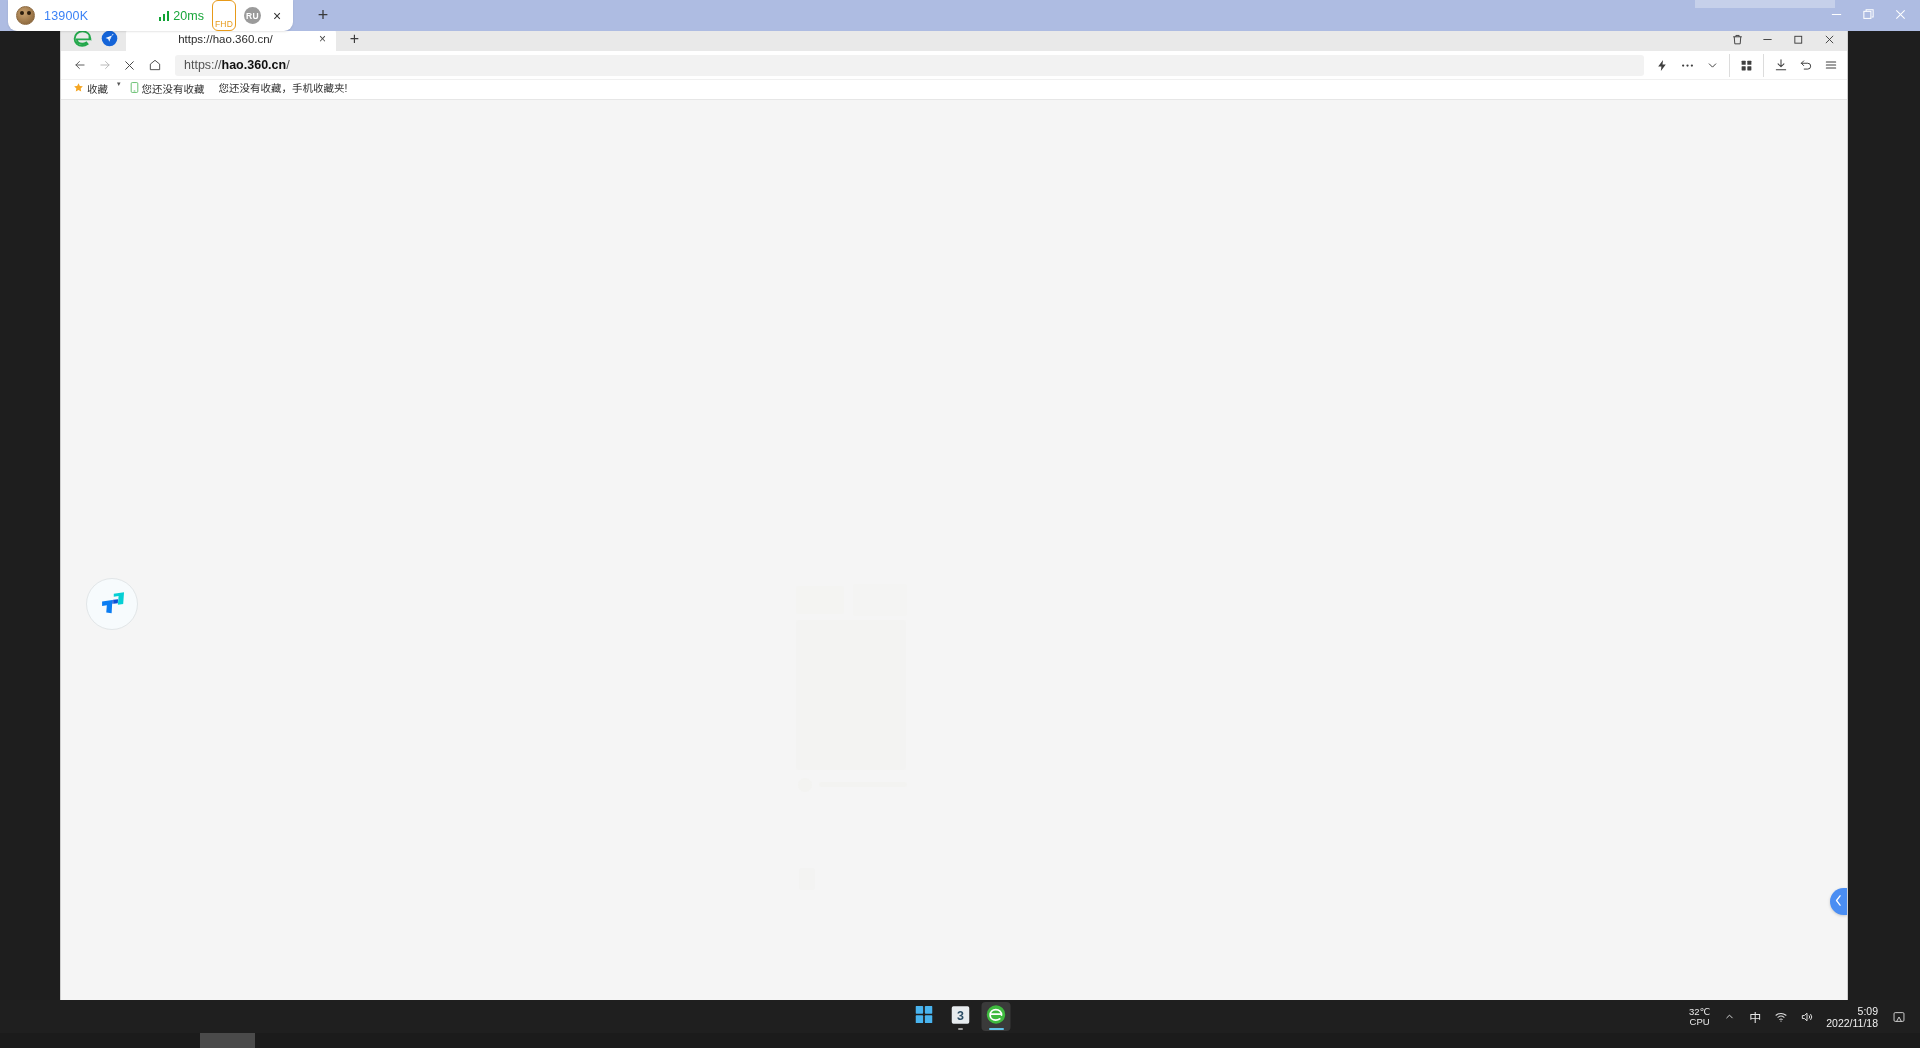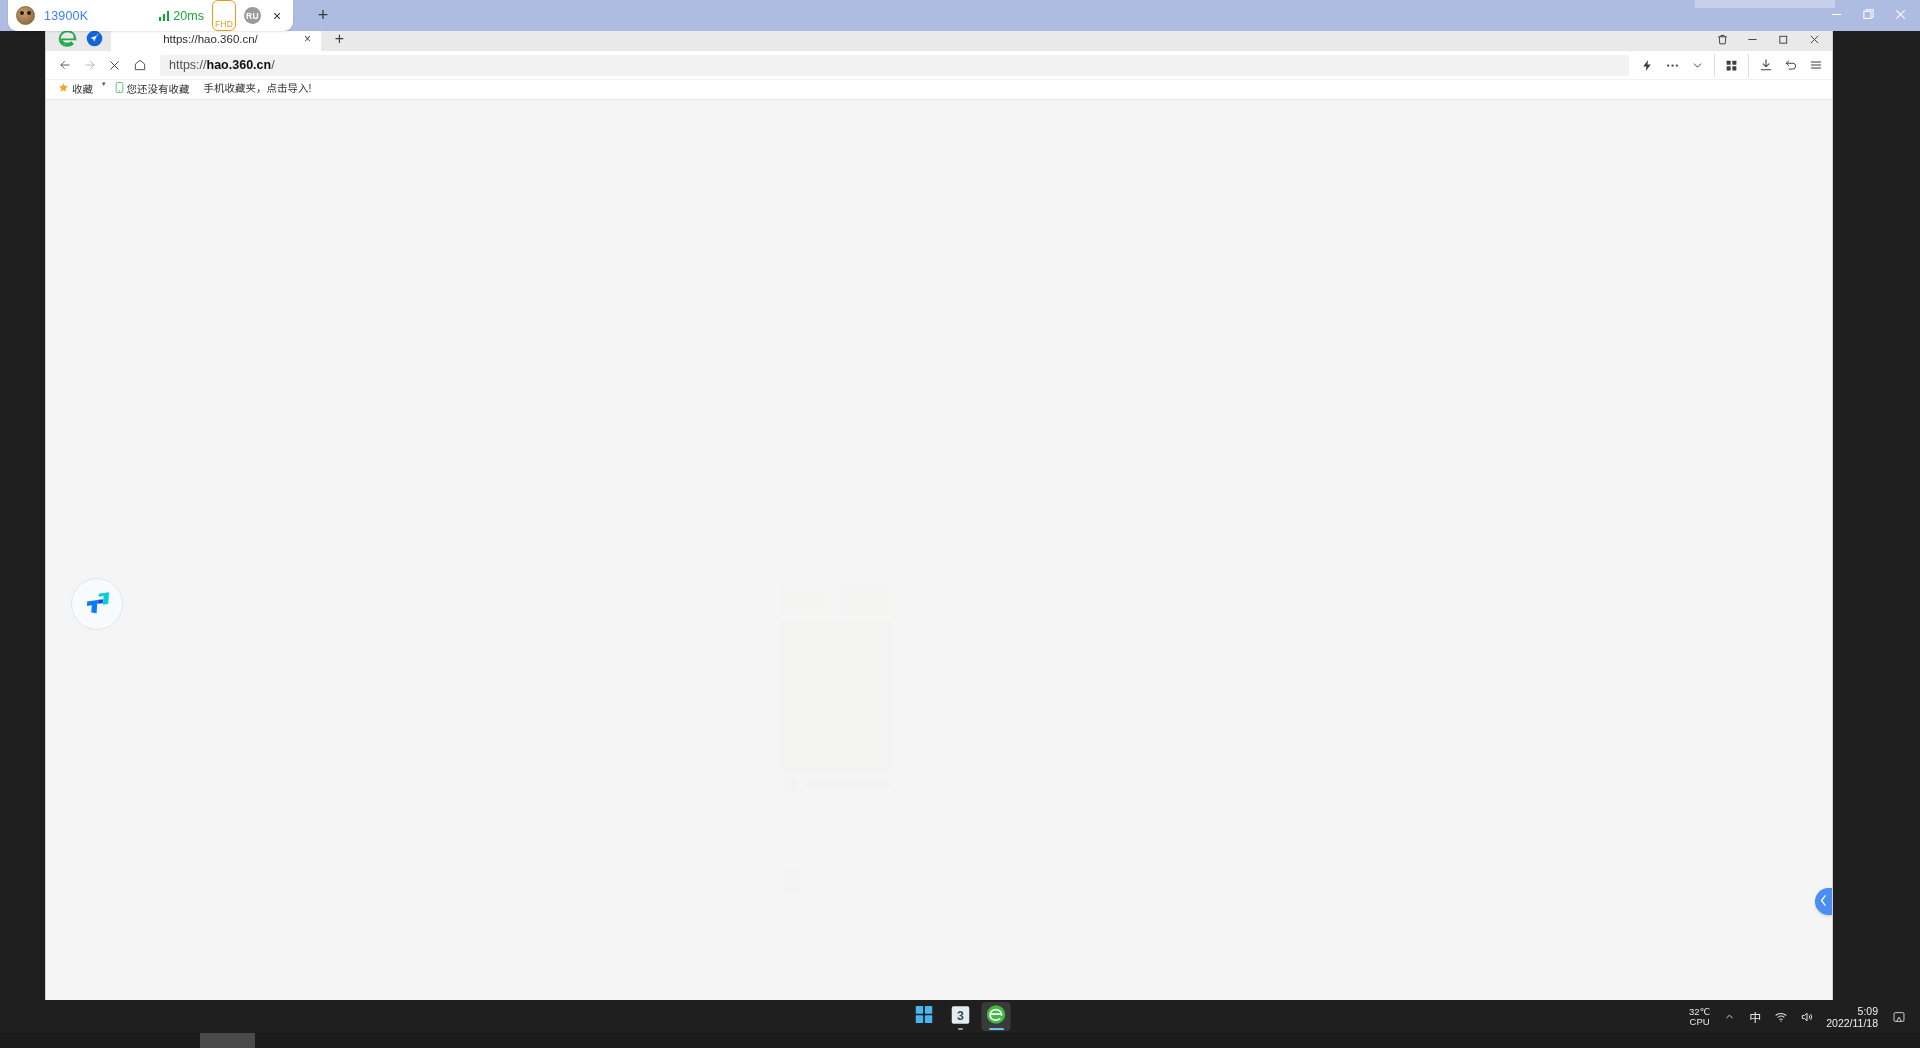--- a/index.html
+++ b/index.html
@@ -113,21 +113,21 @@
   }
   
   .desk-black {
     position: absolute; left: 0; top: 0;
     width: 1920px; height: 1048px; background: #1e1e1e;
   }
 
   
   #browser {
     position: absolute;
-    left: 46px; top: 24px;
+    left: 61px; top: 24px;
     width: 1786px; height: 978px;
     background: #ffffff;
     box-shadow: 0 0 0 1px #cfcfcf;
     overflow: hidden;
     z-index: 10;
   }
 
   
   .tabstrip {
     position: relative;
@@ -464,21 +464,21 @@
       <span class="bm-caret">▾</span>
       <div class="bm-item">
         <span>
           <svg width="9" height="11" viewBox="0 0 14 20" fill="none" stroke="#3fae4a" stroke-width="1.4">
             <rect x="1" y="1" width="12" height="18" rx="2"></rect>
               <path d="M5.5 16.3h3"></path>
             </svg>
         </span>
         <span>您还没有收藏</span>
       </div>
-      <span class="bm-hint">手机收藏夹，点击导入!</span>
+      <span class="bm-hint">您还没有收藏，手机收藏夹!</span>
     </div>
 
     <div class="viewport">
 
       <div class="site-logo">
         <svg width="34" height="34" viewBox="0 0 48 48">
           <path d="M26.5 9.5 41 7.5l-1.2 16.5-7.5.9 1-12.2-6.8.9z" fill="#06cfd4"></path>
           <path d="M10 20.5l14.5-2.1-1 18.6-7.6-1.1.8-10.1-6.7.9z" fill="#0b7df2"></path>
           <path d="M24.5 18.4l2-.3-.3 5.1-1.8.3z" fill="#0c4fd6"></path>
           <path d="M26.3 18.1l6.2-.9-.35 5.6-6.1.9z" fill="#0c4fd6"></path>

